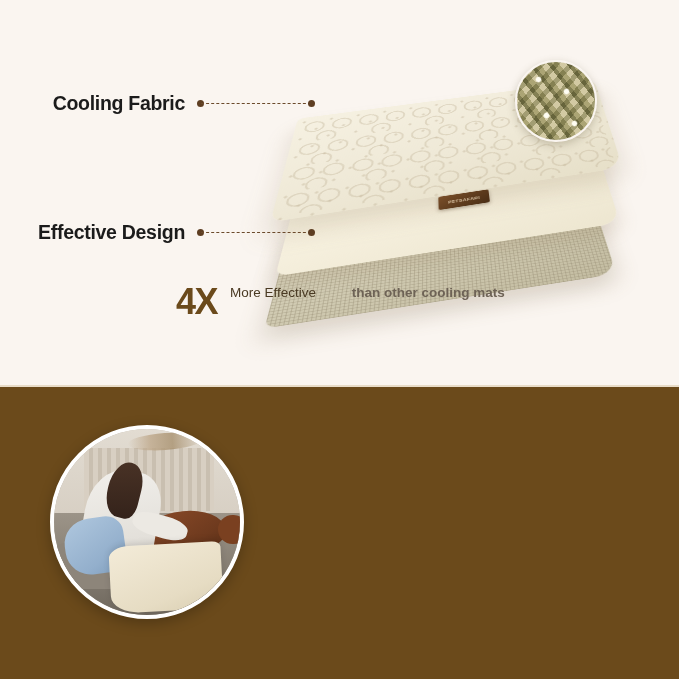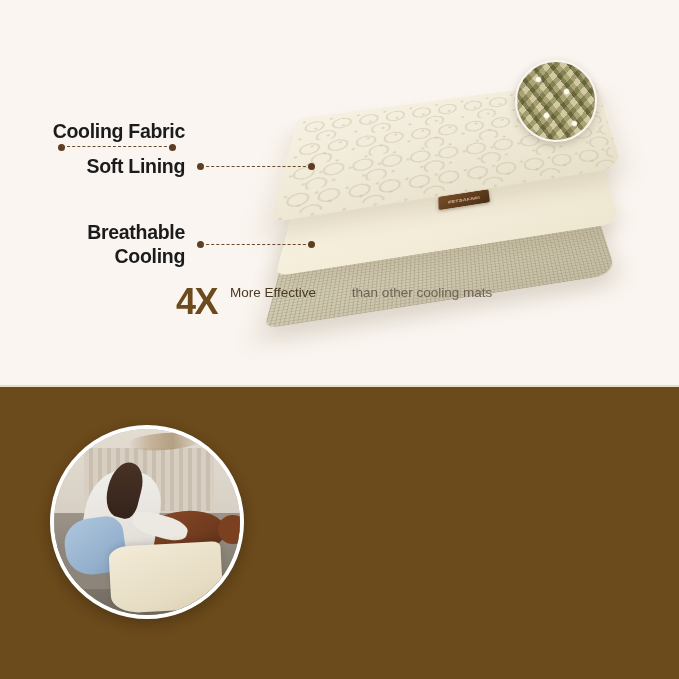--- a/index.html
+++ b/index.html
@@ -32,21 +32,21 @@
     position:absolute;left:4px;top:3px;width:110px;height:0;
     border-top:1.6px dashed #6B4A2B;
   }
   .leader .dot{
     position:absolute;top:0.5px;width:7px;height:7px;border-radius:50%;
     background:#5E3E22;
   }
   .leader .dot.l{left:0;}
   .leader .dot.r{right:0;}
 
-  #row-cooling{left:37px;top:120px;flex-direction:column;}
+  #row-cooling{left:37px;top:92px;}
   #row-soft{left:37px;top:155px;}
   #row-breathable{left:37px;top:221px;}
   #row-breathable .label-txt{line-height:1.22;}
 
   
   .stack{position:absolute;left:270px;top:55px;width:409px;height:300px;}
   .layer{position:absolute;}
 
   
   .mesh{
@@ -117,21 +117,21 @@
     background:radial-gradient(circle,#FFFDF3 0 40%, rgba(255,253,243,0) 70%);}
 
   
   .claim{position:absolute;left:176px;top:284px;display:flex;align-items:flex-start;}
   .claim-num{
     color:#6B4A1B;font-size:36px;font-weight:700;letter-spacing:-1.5px;
     line-height:1;
   }
   .claim-txt{margin-left:13px;font-size:13.5px;line-height:1.38;}
   .claim-strong{color:#4A3A23;font-weight:400;}
-  .claim-rest{color:#6E6356;font-weight:400;padding-left:32px;}
+  .claim-rest{color:#6E6356;font-weight:700;padding-left:32px;}
 
   
   .bottom{
     position:absolute;left:0;top:387px;width:679px;height:292px;
     background:#6B4A1B;overflow:hidden;
   }
 
   .photo{
     position:absolute;left:50px;top:38px;width:186px;height:186px;
     border-radius:50%;border:4px solid #FFFFFF;
@@ -197,31 +197,23 @@
 
     <div class="label-row" id="row-cooling">
       <div class="label-txt">Cooling Fabric</div>
       <div class="leader">
         <span class="dot l"></span>
         <span class="dash"></span>
         <span class="dot r"></span>
       </div>
     </div>
 
-    <div class="label-row" id="row-soft">
-      <div class="label-txt">Soft Lining</div>
-      <div class="leader">
-        <span class="dot l"></span>
-        <span class="dash"></span>
-        <span class="dot r"></span>
-      </div>
-    </div>
 
     <div class="label-row" id="row-breathable">
-      <div class="label-txt">Breathable Cooling</div>
+      <div class="label-txt">Effective Design</div>
       <div class="leader">
         <span class="dot l"></span>
         <span class="dash"></span>
         <span class="dot r"></span>
       </div>
     </div>
 
     <div class="claim">
       <div class="claim-num">4X</div>
       <div class="claim-txt">

